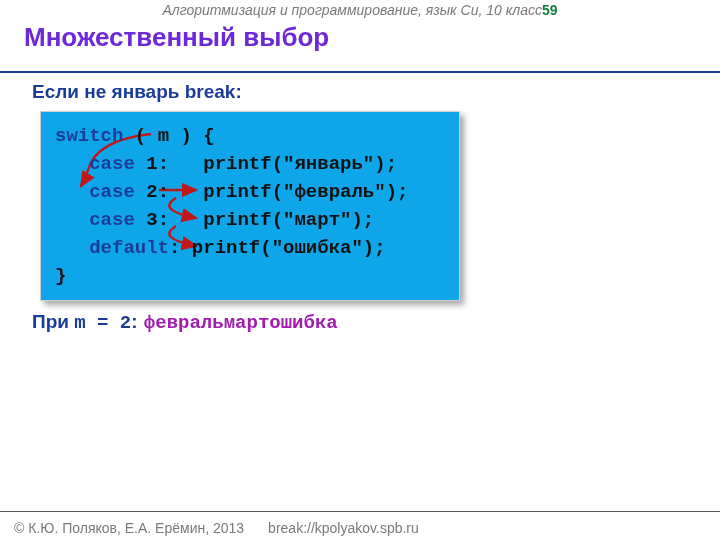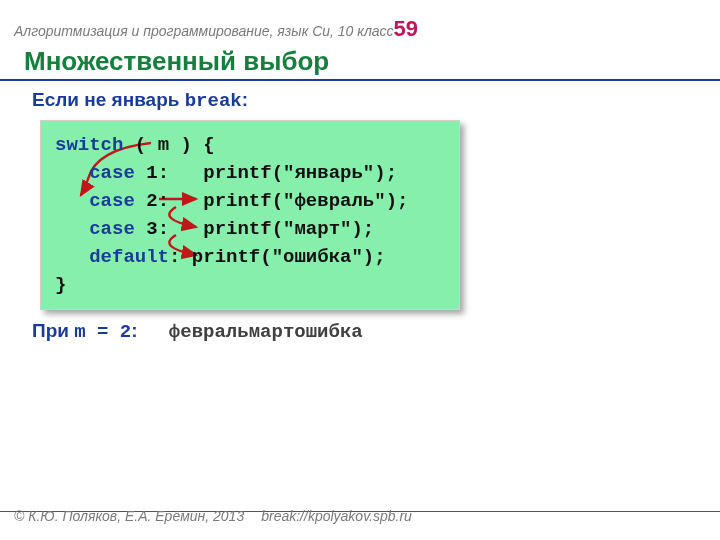--- a/index.html
+++ b/index.html
@@ -1,34 +1,34 @@
 <!DOCTYPE html>
 <html><head>
 <meta charset="utf-8">
 <style>
   * { box-sizing: border-box; margin: 0; padding: 0; }
   html, body { width: 720px; height: 540px; font-family: Arial, sans-serif; background: #fff; position: relative; }
   .slide { width: 720px; height: 540px; position: relative; overflow: hidden; }
-  .header { padding: 16px 14px 0 14px; color: #7a7a7a; font-style: italic; font-size: 14px; display: flex; justify-content: flex-start; align-items: baseline; }
-  .pagenum { color: #be185d; font-style: normal; font-weight: bold; font-size: 22px; }
-  .title { margin: 4px 0 2px 24px; font-size: 26px; font-weight: bold; color: #15803d; }
+  .header { padding: 2px 14px 0 14px; color: #7a7a7a; font-style: italic; font-size: 14px; display: flex; justify-content: center; align-items: baseline; }
+  .pagenum { color: #15803d; font-style: normal; font-weight: bold; font-size: 14px; }
+  .title { margin: 4px 0 18px 24px; font-size: 26px; font-weight: bold; color: #6d28d9; }
   .hr { border: none; border-top: 2px solid #1a3c99; margin: 2px 0 8px 0; }
   .subtitle { margin-left: 32px; font-size: 19px; color: #1a3c99; font-weight: bold; }
-  .subtitle .mono { font-family: Liberation Mono, monospace; color: #1a3c99; }
+  .subtitle .mono { font-family: Liberation Sans, sans-serif; color: #1a3c99; }
   .codebox {
-    margin: 8px 18px 10px 40px; width: 420px; background: #86efac;
+    margin: 8px 18px 10px 40px; width: 420px; background: #0ea5e9;
     border: 1px solid #cfcfcf; box-shadow: 4px 4px 6px rgba(0,0,0,0.35);
     padding: 10px 14px 10px 14px; position: relative;
   }
   .code { font-family: "Courier New", monospace; font-size: 19px; line-height: 28px; white-space: pre; color: #111; font-weight: bold; position: relative; z-index: 2; }
   .kw { color: #1a3c99; }
   .result { margin-left: 32px; font-size: 19px; color: #1a3c99; font-weight: bold; }
   .result .mono { font-family: "Courier New", monospace; }
-  .result .out { color: #404040; font-family: "Courier New", monospace; margin-left: 26px; }
-  .footer { position: absolute; bottom: 16px; left: 0; right: 0; padding: 0 14px; color: #7a7a7a; font-style: italic; font-size: 14px; display: flex; gap: 17px; }
+  .result .out { color: #a21caf; font-family: "Courier New", monospace; margin-left: 1px; }
+  .footer { position: absolute; bottom: 4px; left: 0; right: 0; padding: 0 14px; color: #7a7a7a; font-size: 14px; display: flex; gap: 24px; }
   .footer-hr { position: absolute; bottom: 28px; left: 0; right: 0; border: none; border-top: 1px solid #555; }
   svg.arrows { position: absolute; top: 0; left: 0; pointer-events: none; z-index: 1; }
 </style>
 </head>
 <body>
 <div class="slide">
 
 <div class="header">
   <span>Алгоритмизация и программирование, язык Си, 10 класс</span>
   <span class="pagenum">59</span>

